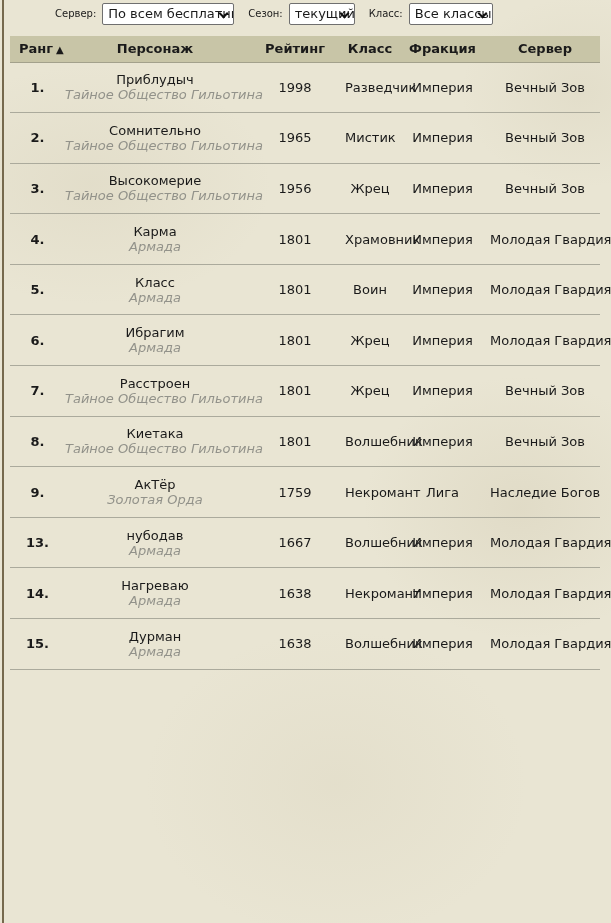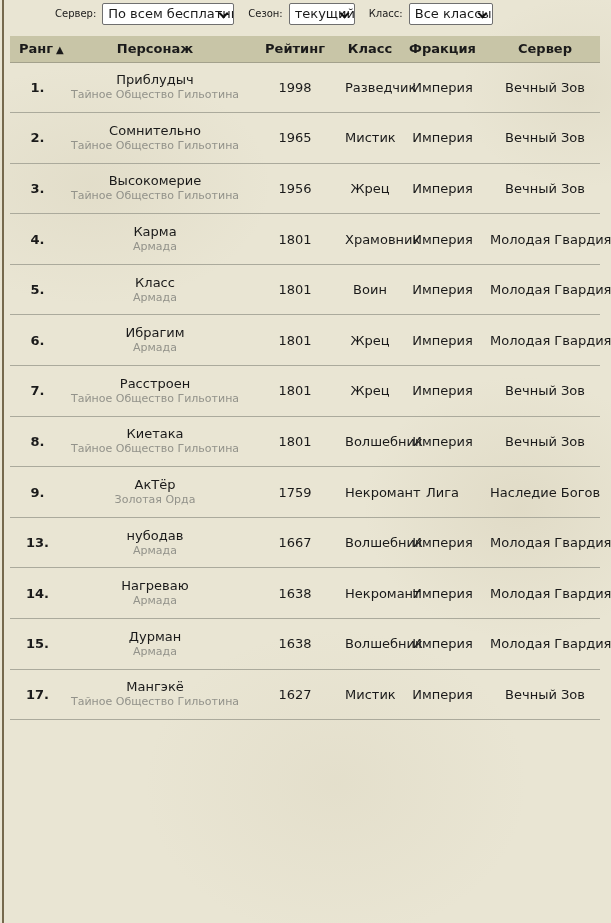--- a/index.html
+++ b/index.html
@@ -56,21 +56,21 @@
   }
   thead th.th-rank { text-align:left; padding-left:9px; }
   .sort-icon { font-size:10px; margin-left:3px; }
   tbody tr { height:50.6px; }
   tbody td {
     font-size:13px; text-align:center; vertical-align:middle;
     border-bottom:1px solid #abaa9c; white-space:nowrap;
   }
   td.rank-cell { font-weight:bold; }
   .char-name { font-size:13px; line-height:16px; }
-  .char-guild { font-size:11px; line-height:14px; color:#92928a; }
+  .char-guild { font-size:13px; line-height:14px; font-style:italic; color:#92928a; }
 </style>
 </head>
 <body>
 
 <div class="page-left-border"></div>
 
 <div class="filter-bar">
   <span class="filter-label">Сервер:</span>
   <div class="select w-server">
     <span>По всем бесплатным</span>
@@ -237,25 +237,14 @@
         <td class="rank-cell">15.</td>
         <td class="char-cell">
           <div class="char-name">Дурман</div>
           <div class="char-guild">Армада</div>
         </td>
         <td>1638</td>
         <td>Волшебник</td>
         <td>Империя</td>
         <td>Молодая Гвардия</td>
       </tr>
-      <tr>
-        <td class="rank-cell">17.</td>
-        <td class="char-cell">
-          <div class="char-name">Мангэкё</div>
-          <div class="char-guild">Тайное Общество Гильотина</div>
-        </td>
-        <td>1627</td>
-        <td>Мистик</td>
-        <td>Империя</td>
-        <td>Вечный Зов</td>
-      </tr>
     </tbody>
 </table>
 
 </body></html>

